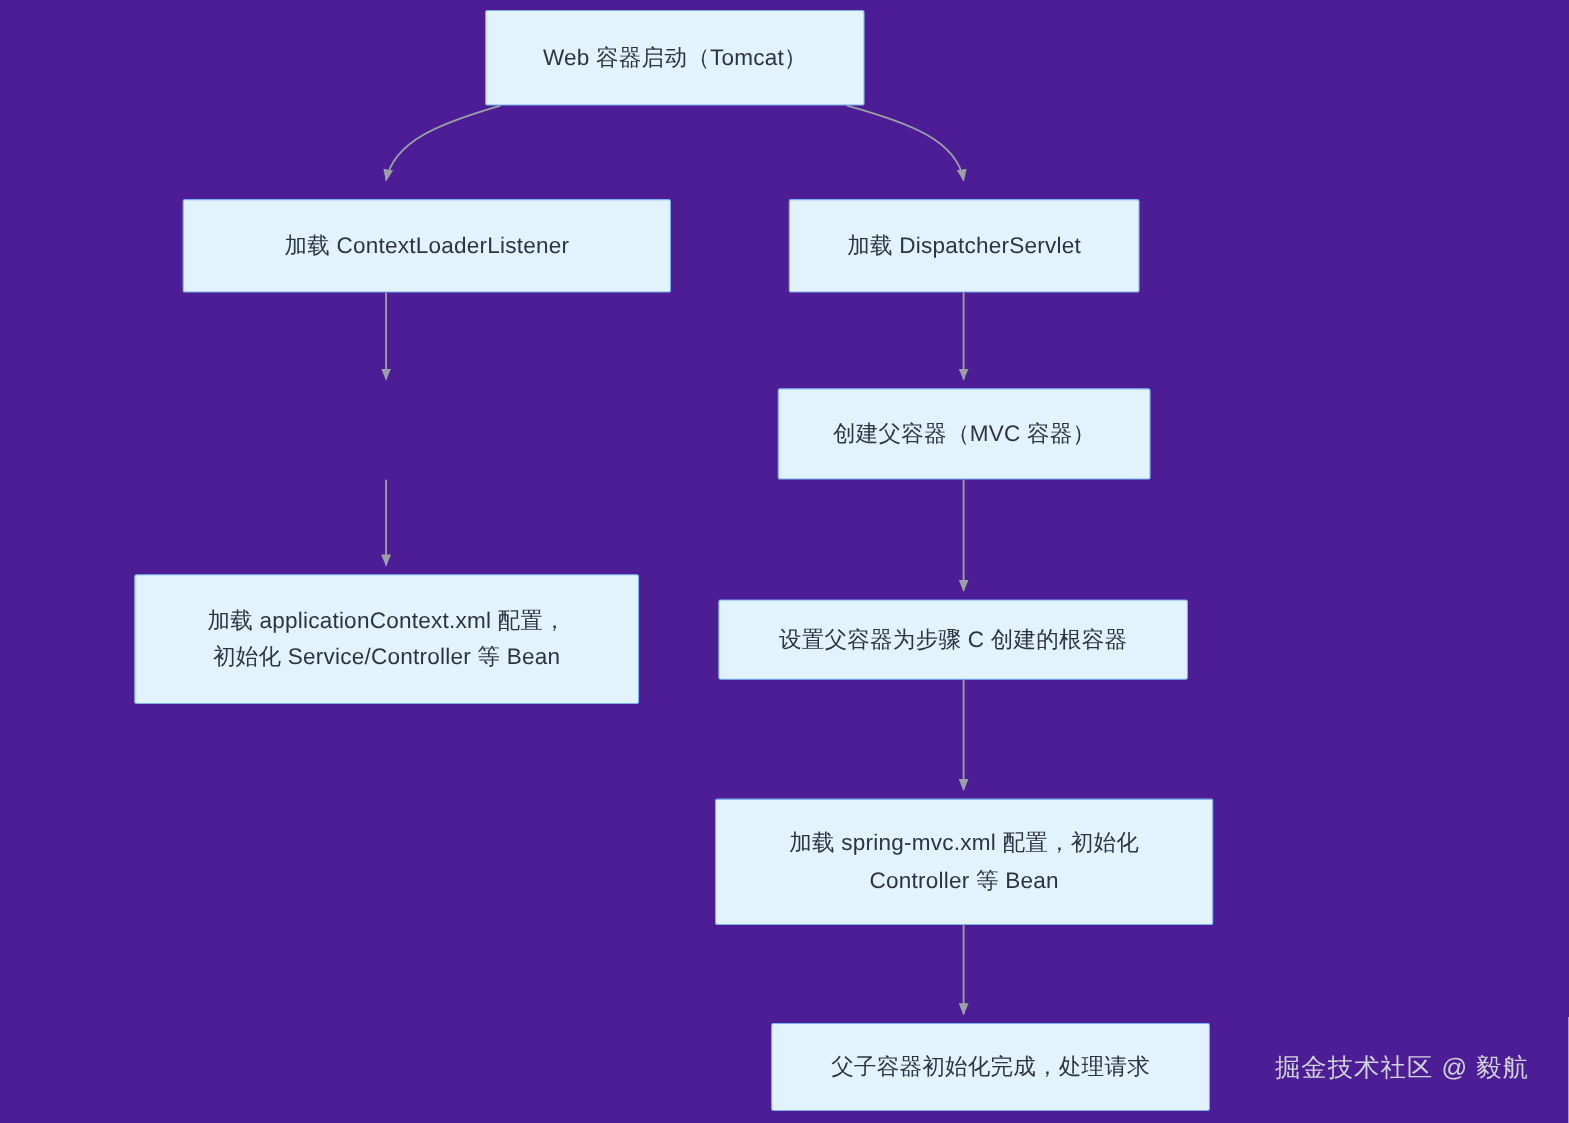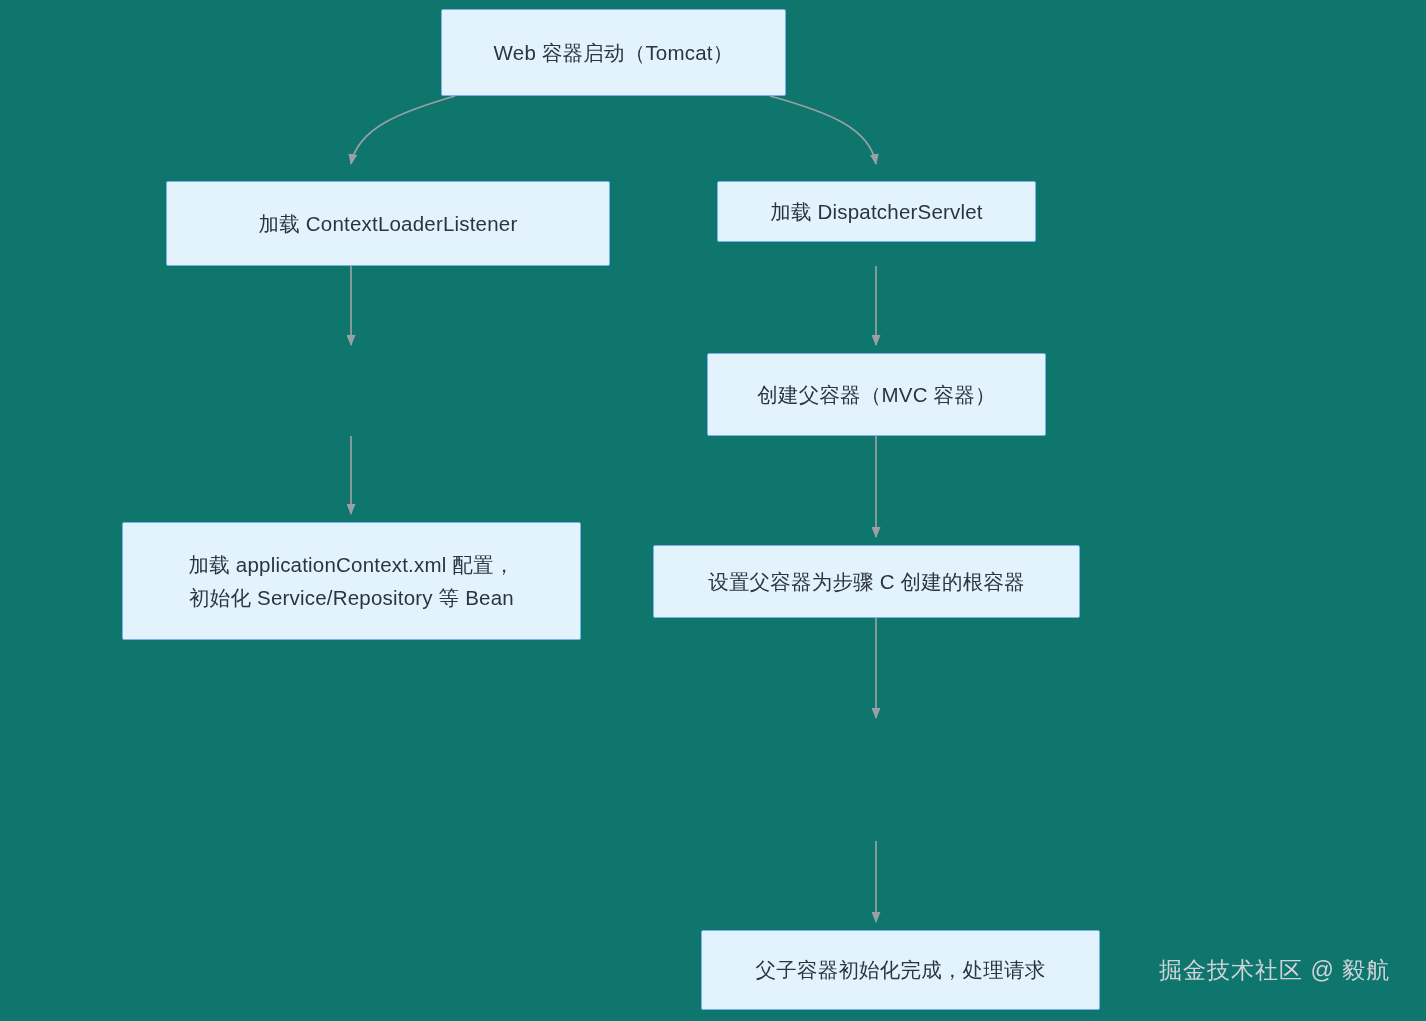--- a/index.html
+++ b/index.html
@@ -4,21 +4,21 @@
 <style>
   html, body {
     margin: 0;
     padding: 0;
     background: #ffffff;
   }
   #canvas {
     position: relative;
     width: 1426px;
     height: 1021px;
-    background: #0f766e;
+    background: #4c1d95;
     font-family: "Liberation Sans", "DejaVu Sans", sans-serif;
     overflow: hidden;
   }
   #edges {
     position: absolute;
     left: 0;
     top: 0;
     width: 1426px;
     height: 1021px;
     pointer-events: none;
@@ -76,28 +76,30 @@
 
     <path d="M 876 618 L 876 718" fill="none" stroke="#9aa0a6" stroke-width="1.7" marker-end="url(#arrowhead)"></path>
 
     <path d="M 876 841 L 876 922" fill="none" stroke="#9aa0a6" stroke-width="1.7" marker-end="url(#arrowhead)"></path>
   </svg>
 
   <div class="node" style="left:441px; top:9px; width:345px; height:87px;">Web 容器启动（Tomcat）</div>
 
   <div class="node" style="left:166px; top:181px; width:444px; height:85px;">加载 ContextLoaderListener</div>
 
-  <div class="node" style="left:717px; top:181px; width:319px; height:61px;">加载 DispatcherServlet</div>
+  <div class="node" style="left:717px; top:181px; width:319px; height:85px;">加载 DispatcherServlet</div>
 
 
   <div class="node" style="left:707px; top:353px; width:339px; height:83px;">创建父容器（MVC 容器）</div>
 
   <div class="node" style="left:122px; top:522px; width:459px; height:118px;">加载 applicationContext.xml 配置，
-初始化 Service/Repository 等 Bean</div>
+初始化 Service/Controller 等 Bean</div>
 
   <div class="node" style="left:653px; top:545px; width:427px; height:73px;">设置父容器为步骤 C 创建的根容器</div>
 
+  <div class="node" style="left:650px; top:726px; width:453px; height:115px;">加载 spring-mvc.xml 配置，初始化
+Controller 等 Bean</div>
 
   <div class="node" style="left:677px; top:930px; width:399px; height:80px;margin-left:24px;">父子容器初始化完成，处理请求</div>
 
   <div class="watermark" style="left:1143px; top:955px;">掘金技术社区 @ 毅航</div>
 
 </div>
 
 </body></html>

